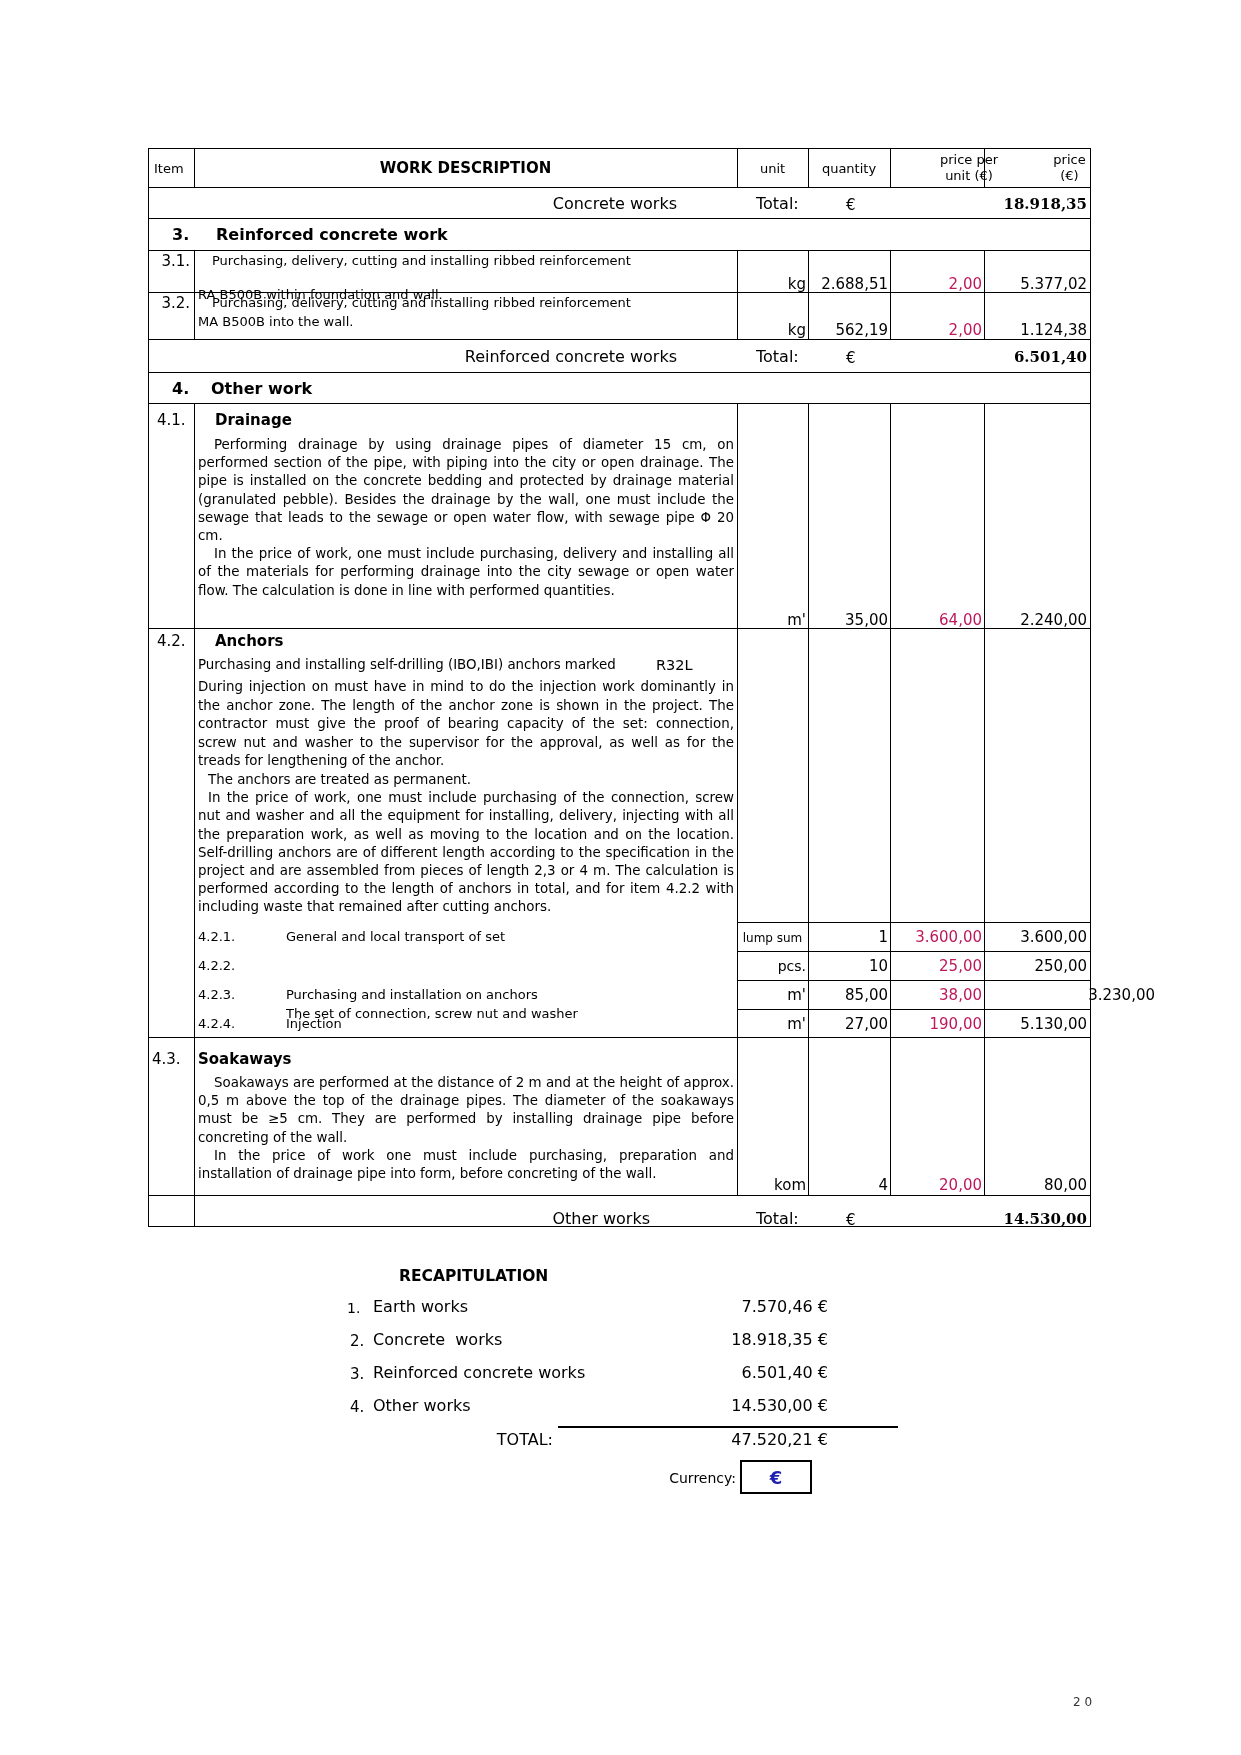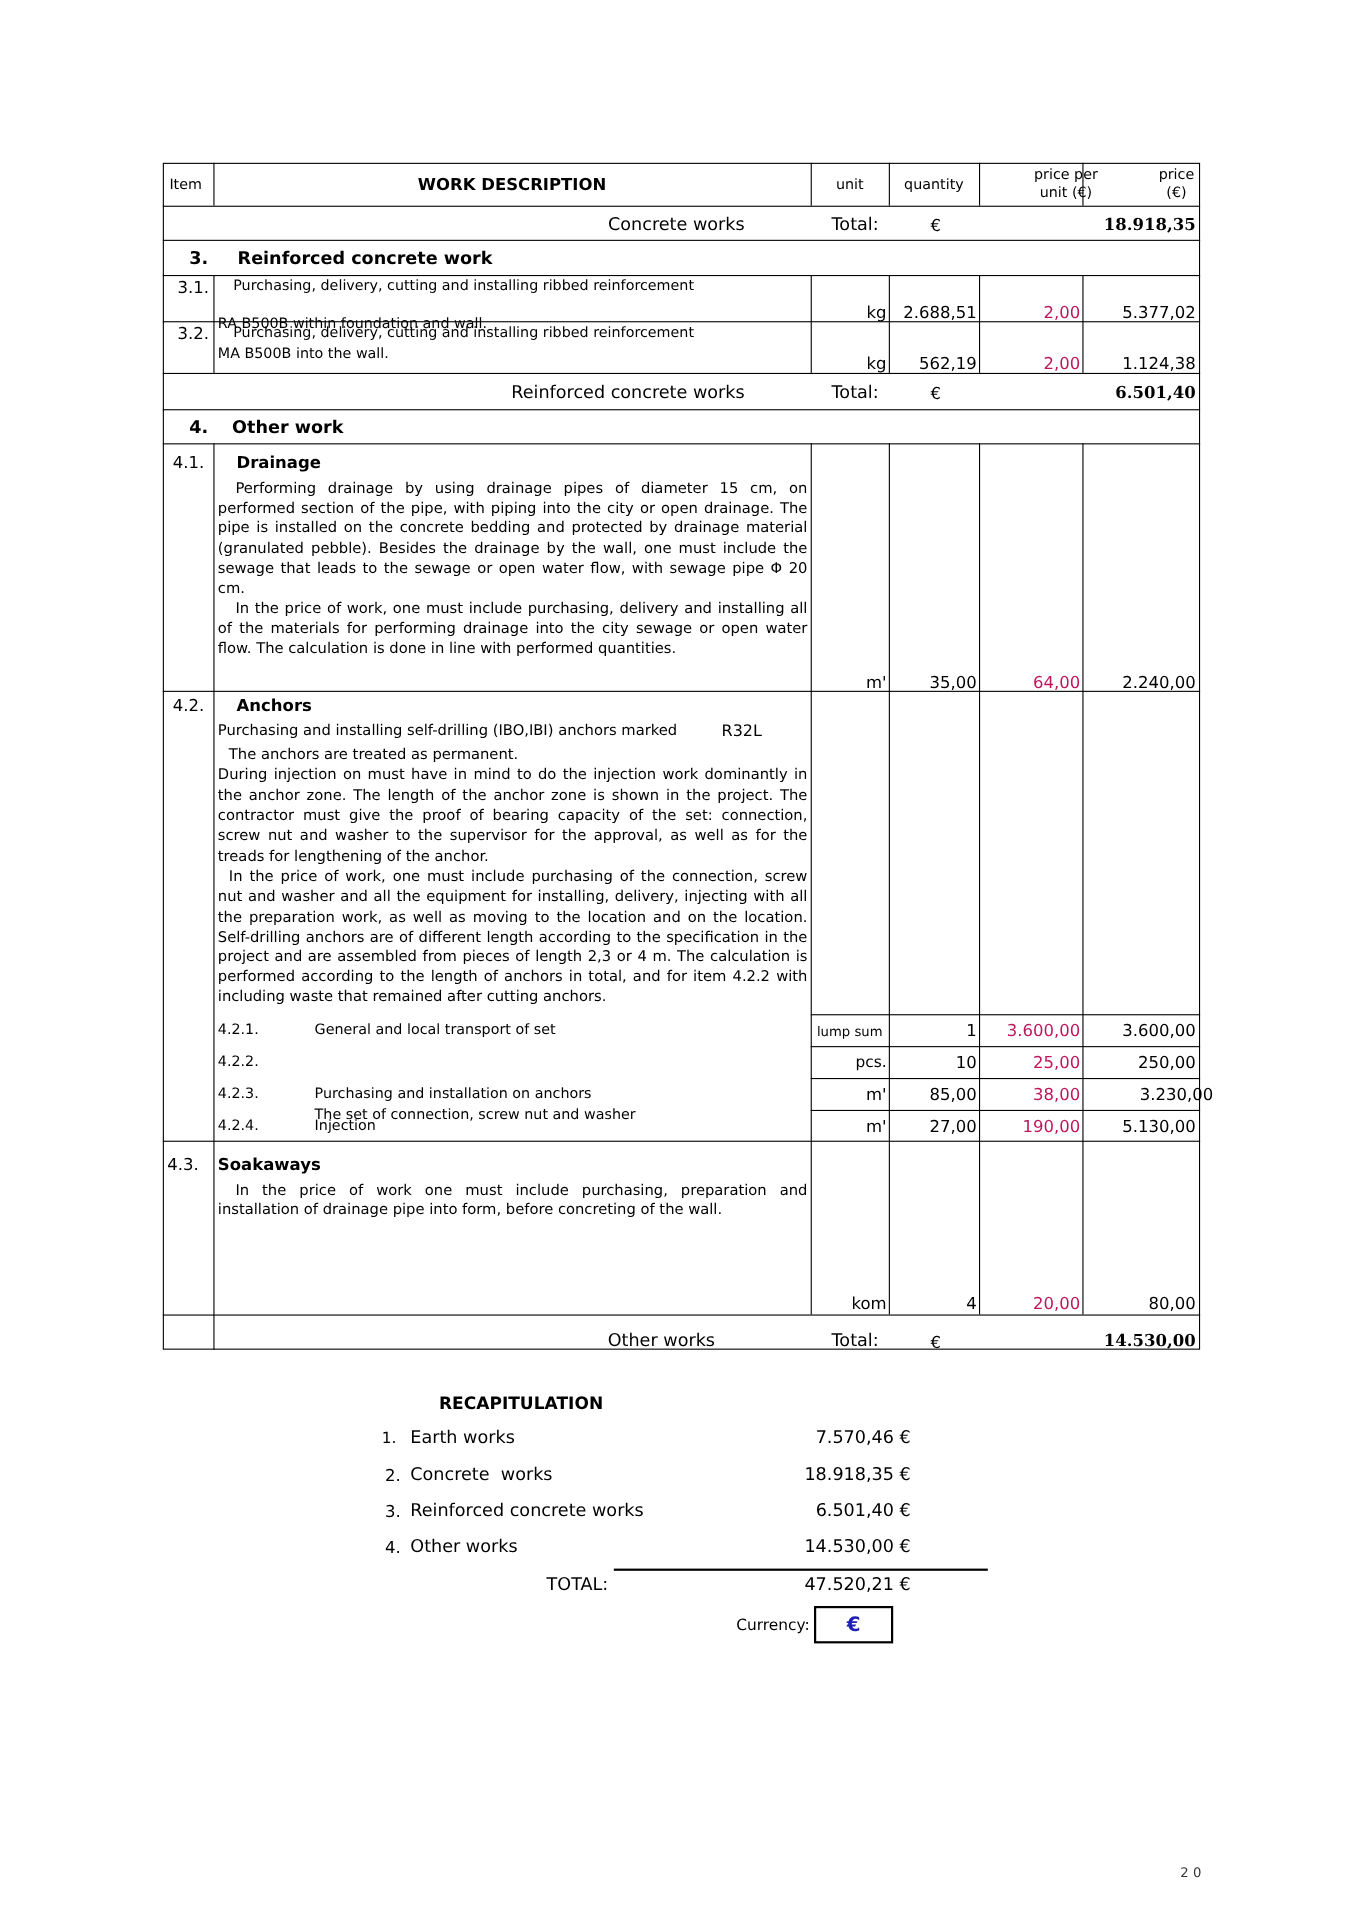--- a/index.html
+++ b/index.html
@@ -115,22 +115,22 @@
 <div class="t r" style="left:740px;width:66px;top:612px;font-size:15px;">m'</div>
 <div class="t r" style="left:810px;width:78px;top:612px;font-size:15px;">35,00</div>
 <div class="t r blue" style="left:892px;width:90px;top:612px;font-size:15px;">64,00</div>
 <div class="t r" style="left:986px;width:101px;top:612px;font-size:15px;">2.240,00</div>
 
 <div class="t" style="left:157px;top:633px;font-size:15px;">4.2.</div>
 <div class="t b" style="left:215px;top:633px;font-size:15px;">Anchors</div>
 <div class="t" style="left:198px;top:657px;font-size:13.4px;">Purchasing and installing self-drilling (IBO,IBI) anchors marked</div>
 <div class="t" style="left:656px;top:657px;font-size:14.5px;">R32L</div>
 <div class="para" style="left:198px;width:536px;top:678px;">
+  <p style="line-height:18.6px;">During injection on must have in mind to do the injection work dominantly in the anchor zone. The length of the anchor zone is shown in the project. The contractor must give the proof of bearing capacity of the set: connection, screw nut and washer to the supervisor for the approval, as well as for the treads for lengthening of the anchor.</p>
   <p style="padding-left:10px;">The anchors are treated as permanent.</p>
-  <p style="line-height:18.6px;">During injection on must have in mind to do the injection work dominantly in the anchor zone. The length of the anchor zone is shown in the project. The contractor must give the proof of bearing capacity of the set: connection, screw nut and washer to the supervisor for the approval, as well as for the treads for lengthening of the anchor.</p>
   <p style="text-indent:10px;">In the price of work, one must include purchasing of the connection, screw nut and washer and all the equipment for installing, delivery, injecting with all the preparation work, as well as moving to the location and on the location. Self-drilling anchors are of different length according to the specification in the project and are assembled from pieces of length 2,3 or 4 m. The calculation is performed according to the length of anchors in total, and for item 4.2.2 with including waste that remained after cutting anchors.</p>
 </div>
 
 <div class="t sm" style="left:198px;top:929px;">4.2.1.</div>
 <div class="t sm" style="left:286px;top:929px;">General and local transport of set</div>
 <div class="t c" style="left:737px;width:71px;top:930px;font-size:12px;">lump sum</div>
 <div class="t r" style="left:810px;width:78px;top:929px;font-size:15px;">1</div>
 <div class="t r blue" style="left:892px;width:90px;top:929px;font-size:15px;">3.600,00</div>
 <div class="t r" style="left:986px;width:101px;top:929px;font-size:15px;">3.600,00</div>
 
@@ -139,32 +139,33 @@
 <div class="t r" style="left:740px;width:66px;top:958px;font-size:14px;">pcs.</div>
 <div class="t r" style="left:810px;width:78px;top:958px;font-size:15px;">10</div>
 <div class="t r blue" style="left:892px;width:90px;top:958px;font-size:15px;">25,00</div>
 <div class="t r" style="left:986px;width:101px;top:958px;font-size:15px;">250,00</div>
 
 <div class="t sm" style="left:198px;top:987px;">4.2.3.</div>
 <div class="t sm" style="left:286px;top:987px;">Purchasing and installation on anchors</div>
 <div class="t r" style="left:740px;width:66px;top:987px;font-size:15px;">m'</div>
 <div class="t r" style="left:810px;width:78px;top:987px;font-size:15px;">85,00</div>
 <div class="t r blue" style="left:892px;width:90px;top:987px;font-size:15px;">38,00</div>
-<div class="t r" style="left:986px;width:101px;top:987px;font-size:15px;padding-left:16px;">3.230,00</div>
+<div class="t r" style="left:1038px;width:101px;top:987px;font-size:15px;padding-left:16px;">3.230,00</div>
 
 <div class="t sm" style="left:198px;top:1016px;">4.2.4.</div>
 <div class="t sm" style="left:286px;top:1016px;">Injection</div>
 <div class="t r" style="left:740px;width:66px;top:1016px;font-size:15px;">m'</div>
 <div class="t r" style="left:810px;width:78px;top:1016px;font-size:15px;">27,00</div>
 <div class="t r blue" style="left:892px;width:90px;top:1016px;font-size:15px;">190,00</div>
 <div class="t r" style="left:986px;width:101px;top:1016px;font-size:15px;">5.130,00</div>
 
 <div class="t" style="left:152px;top:1051px;font-size:15px;">4.3.</div>
 <div class="t b" style="left:198px;top:1051px;font-size:15px;">Soakaways</div>
 <div class="para" style="left:198px;width:536px;top:1074px;">
+  <p class="indent">Soakaways are performed at the distance of 2 m and at the height of approx. 0,5 m above the top of the drainage pipes. The diameter of the soakaways must be ≥5 cm. They are performed by installing drainage pipe before concreting of the wall.</p>
   <p class="indent">In the price of work one must include purchasing, preparation and installation of drainage pipe  into form, before concreting of the wall.</p>
 </div>
 <div class="t r" style="left:740px;width:66px;top:1177px;font-size:15px;">kom</div>
 <div class="t r" style="left:810px;width:78px;top:1177px;font-size:15px;">4</div>
 <div class="t r blue" style="left:892px;width:90px;top:1177px;font-size:15px;">20,00</div>
 <div class="t r" style="left:986px;width:101px;top:1177px;font-size:15px;">80,00</div>
 
 <div class="t r" style="left:400px;width:250px;top:1211px;font-size:16px;">Other works</div>
 <div class="t" style="left:756px;top:1211px;font-size:16px;">Total:</div>
 <div class="t" style="left:846px;top:1212px;font-size:15px;">€</div>

